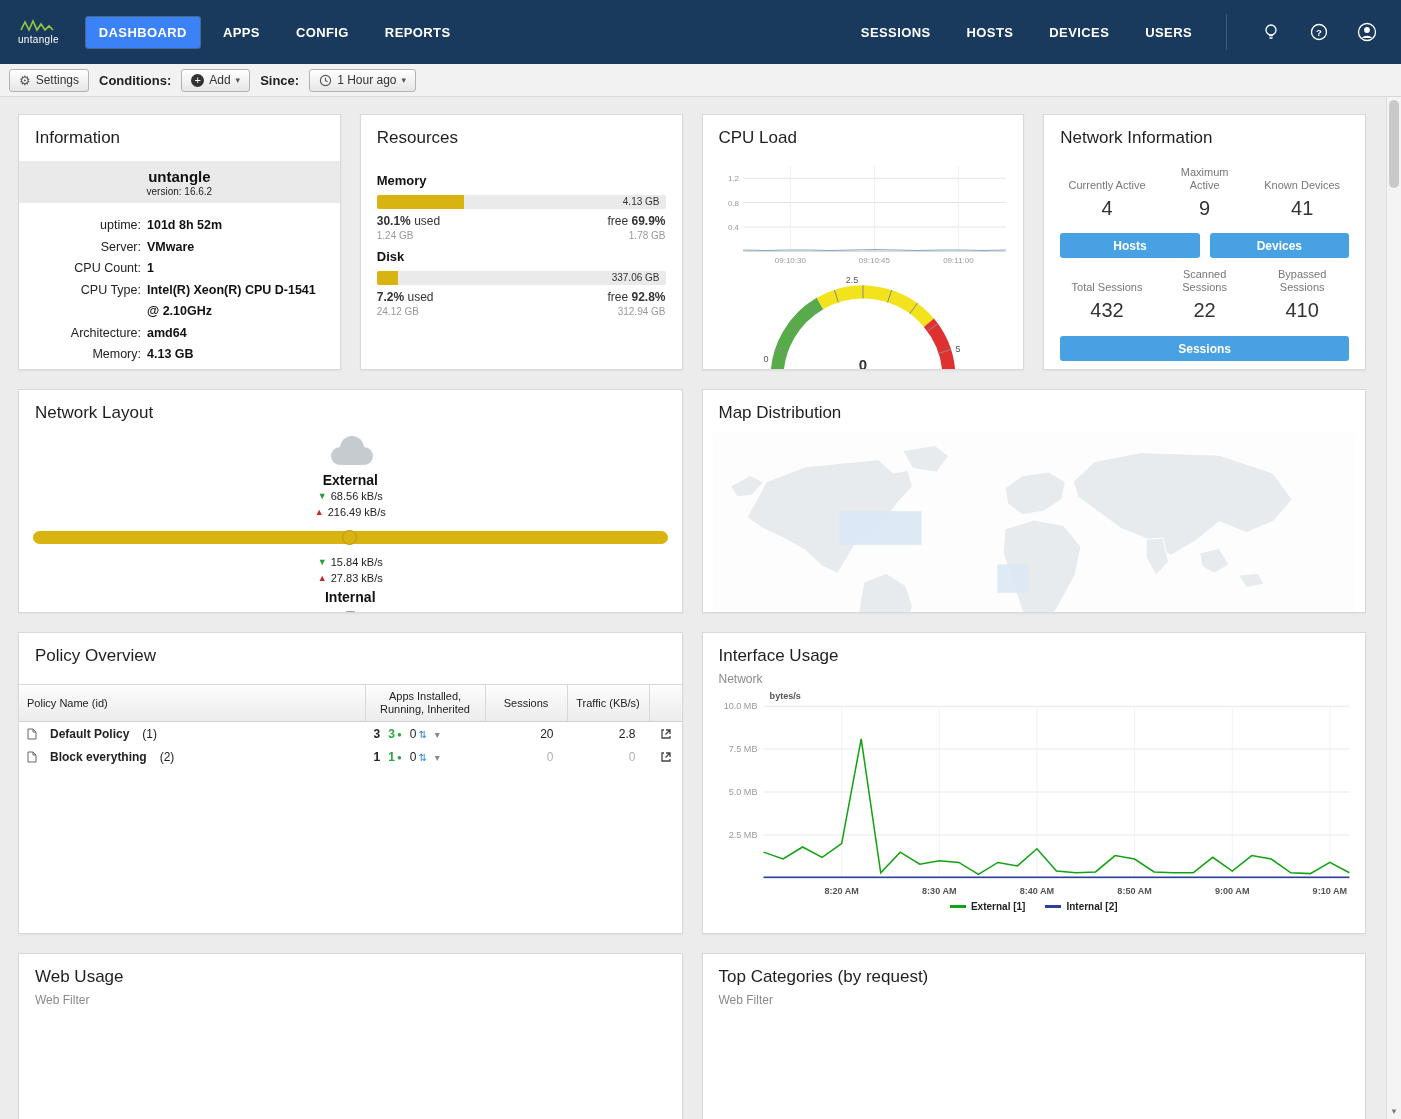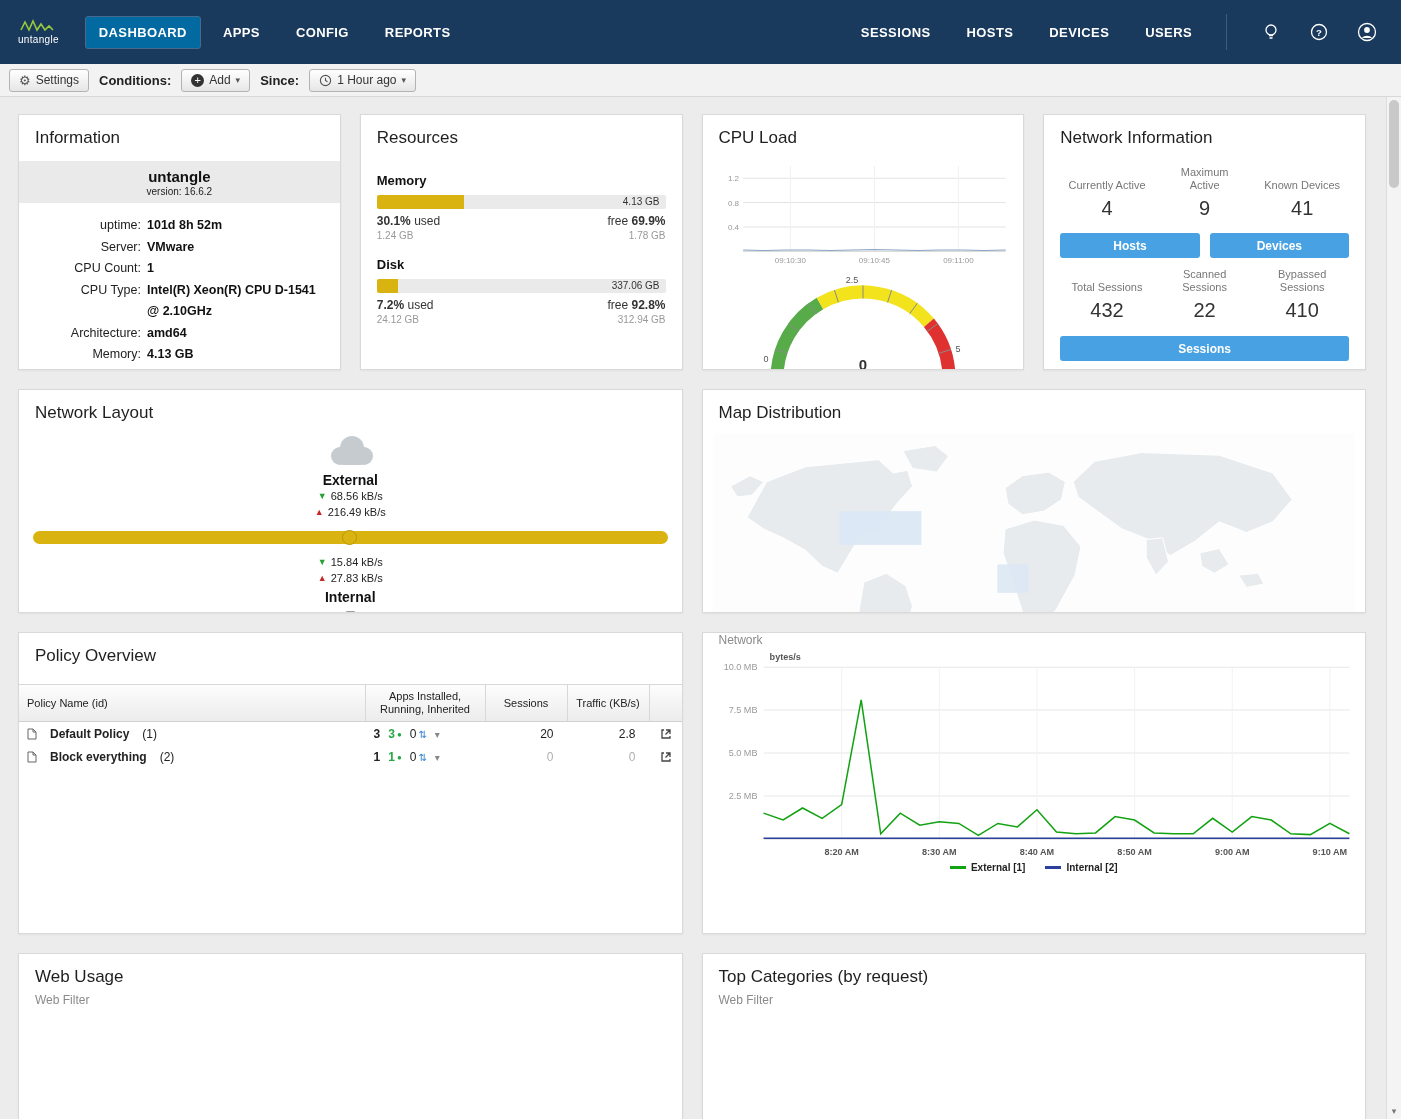--- a/index.html
+++ b/index.html
@@ -10,21 +10,21 @@
     font-family:"Liberation Sans", sans-serif;
     color:#222;
   }
   
   .topnav { height:64px; background:#193a5d; display:flex; align-items:center; padding:0 14px; }
   .brand { display:flex; flex-direction:column; align-items:center; margin:0 26px 0 4px; cursor:pointer; }
   .brand-text { color:#fff; font-size:10px; margin-top:1px; letter-spacing:.3px; }
   .nav-left { display:flex; align-items:center; gap:8px; }
   .nav-item { color:#fff; font-size:13px; font-weight:700; letter-spacing:.4px; padding:8px 13px;
               border-radius:3px; cursor:pointer; text-decoration:none; border:1px solid transparent; }
-  .nav-item.active { background:#0369a1; border:1px solid #46698e; }
+  .nav-item.active { background:#3b82f6; border:1px solid #46698e; }
   .nav-right { margin-left:auto; display:flex; align-items:center; gap:8px; }
   .nav-sep { width:1px; height:36px; background:#3c5c7e; margin:0 16px 0 12px; }
   .nav-icon { width:40px; display:flex; justify-content:center; align-items:center; cursor:pointer; }
   
   .toolbar { height:33px; background:#f2f2f2; border-bottom:1px solid #d8d8d8;
              display:flex; align-items:center; padding:0 9px; gap:10px; }
   .tbtn { display:inline-flex; align-items:center; gap:5px; height:23px; padding:0 9px;
           font-size:12px; color:#333; background:linear-gradient(#ffffff,#e6e6e6);
           border:1px solid #b3b3b3; border-radius:3px; cursor:pointer; font-family:inherit; }
   .tlabel { font-size:13px; font-weight:700; color:#222; }
@@ -48,21 +48,21 @@
   .info-band { background:#eaeaea; text-align:center; padding:7px 4px 6px; margin-top:7px; }
   .info-name { font-size:15px; font-weight:700; color:#111; }
   .info-version { font-size:10px; color:#222; margin-top:1px; }
   .info-rows { padding:12px 14px 0; font-size:12.5px; }
   .info-row { display:flex; line-height:21.5px; }
   .info-row .lbl { width:108px; text-align:right; margin-right:6px; flex:none; color:#222; }
   .info-row .val { font-weight:700; color:#111; }
   
   .res-body { padding:2px 16px; }
   .res-sec-label { font-weight:700; font-size:13px; margin:17px 0 7px; color:#111; }
-  .res-sec-label.second { margin-top:16px; }
+  .res-sec-label.second { margin-top:8px; }
   .res-bar { position:relative; height:14px; background:#eaeaea; border-radius:2px; }
   .res-fill { position:absolute; left:0; top:0; bottom:0; background:#d9b310; border-radius:2px 0 0 2px; }
   .res-total { position:absolute; right:6px; top:1px; font-size:10px; color:#333; }
   .res-stats { display:flex; justify-content:space-between; margin-top:5px; font-size:12px; color:#333; }
   .res-right { text-align:right; }
   .res-sub { color:#999; font-size:10px; margin-top:2px; }
   
   .cpu-plot { display:block; width:calc(100% - 20px); margin:2px 10px 0; }
   .gauge-wrap { display:flex; justify-content:center; margin-top:2px; }
   
@@ -527,20 +527,21 @@
             <svg width="12" height="12" viewBox="0 0 12 12">
               <path d="M4 2 H2 v8 h8 V8" fill="none" stroke="#444" stroke-width="1.3"></path>
               <path d="M6 2 h4 v4 M10 2 L5.5 6.5" stroke="#444" fill="none" stroke-width="1.3"></path>
             </svg>
           </div>
         </div>
       </div>
     </section>
 
     <section class="card">
+      <h2 class="card-title">Interface Usage</h2>
       <div class="card-subtitle">Network</div>
       <svg class="iu-plot" viewBox="0 0 640 210">
           <line x1="52" y1="145.5" x2="632" y2="145.5" stroke="#e7e7e7"></line>
           <text text-anchor="end" font-size="9" fill="#999" x="46" y="148.5">2.5 MB</text>
           <line x1="52" y1="103" x2="632" y2="103" stroke="#e7e7e7"></line>
           <text text-anchor="end" font-size="9" fill="#999" x="46" y="106">5.0 MB</text>
           <line x1="52" y1="60.5" x2="632" y2="60.5" stroke="#e7e7e7"></line>
           <text text-anchor="end" font-size="9" fill="#999" x="46" y="63.5">7.5 MB</text>
           <line x1="52" y1="18" x2="632" y2="18" stroke="#e7e7e7"></line>
           <text text-anchor="end" font-size="9" fill="#999" x="46" y="21">10.0 MB</text>

